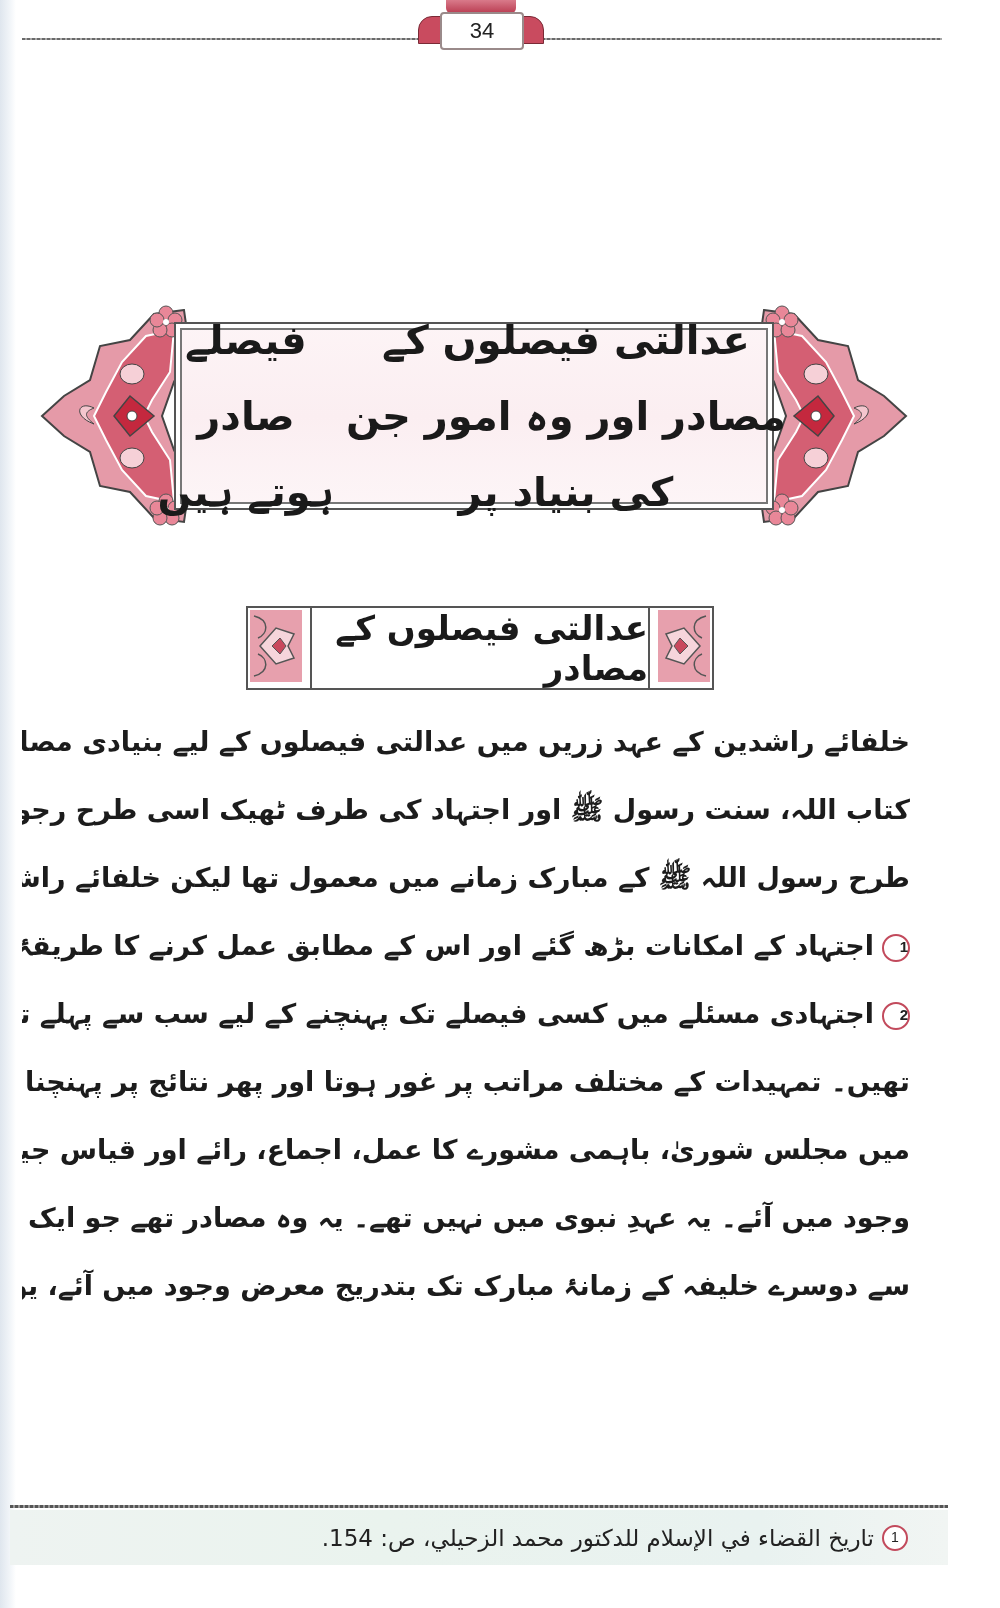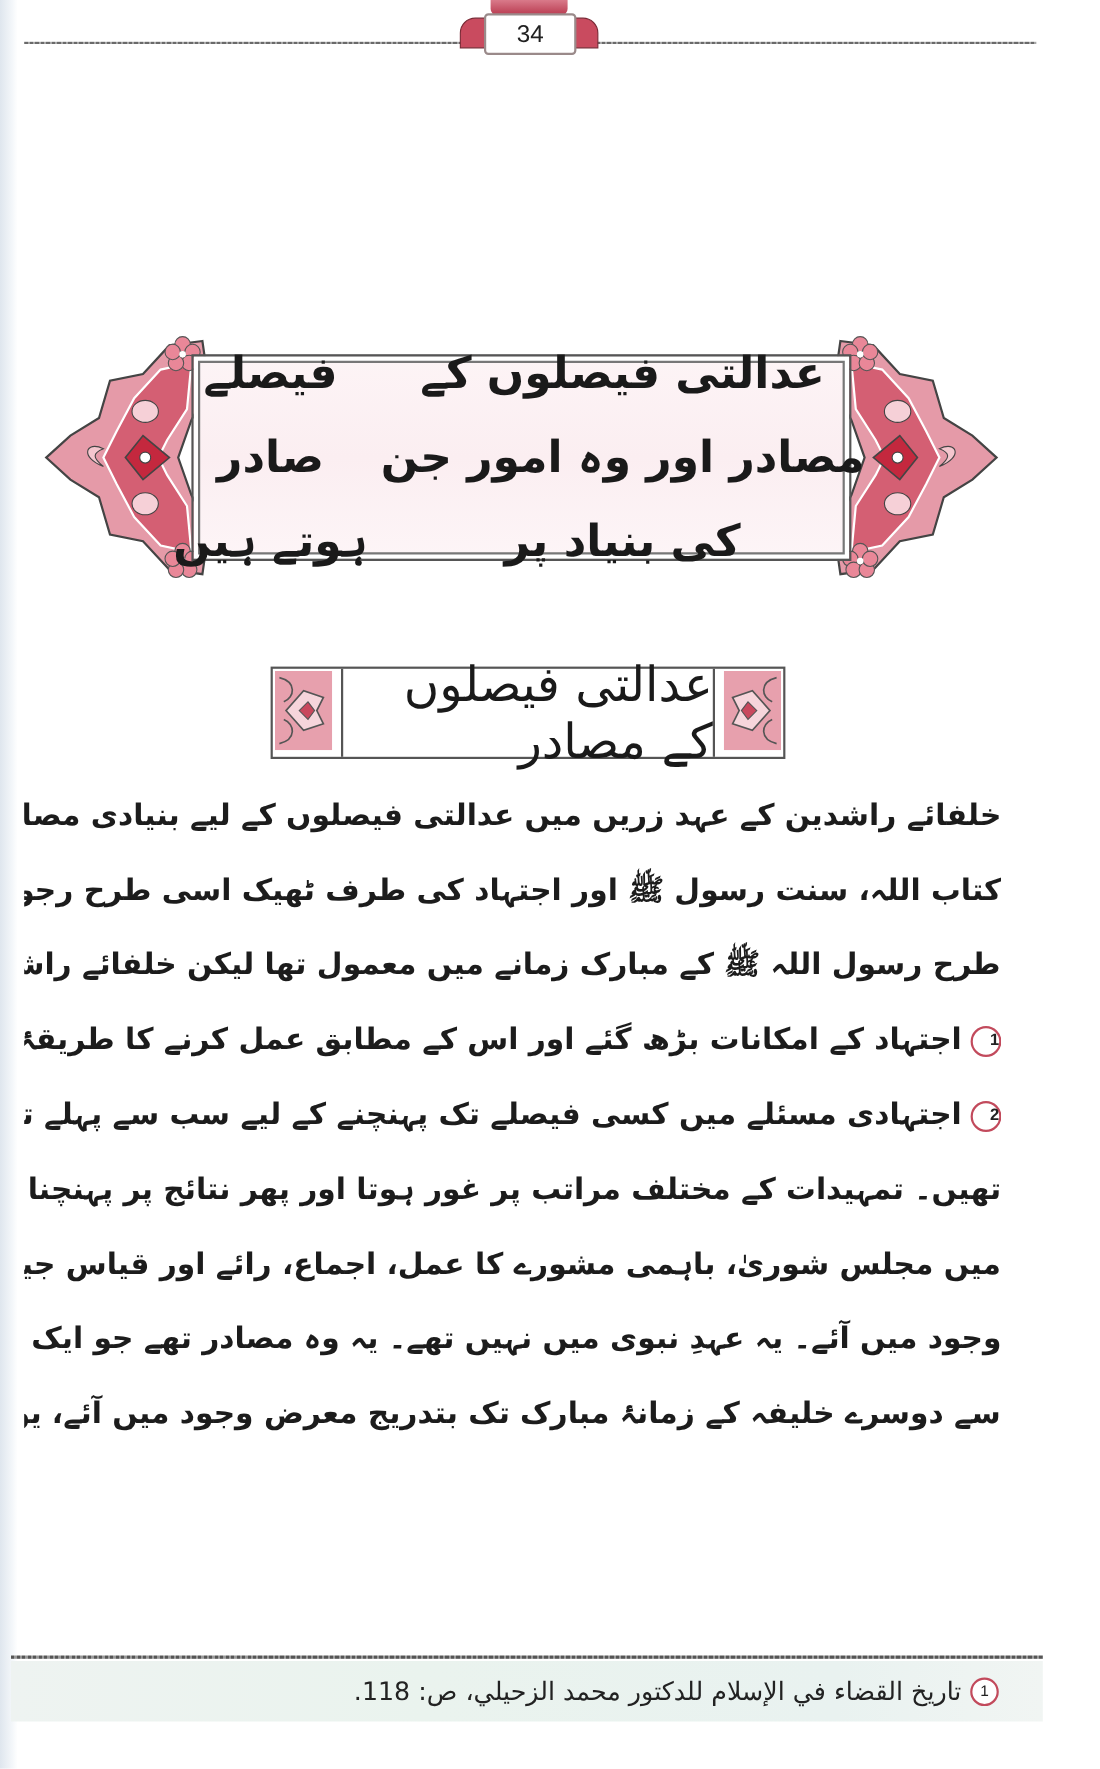--- a/index.html
+++ b/index.html
@@ -62,21 +62,21 @@
       position: absolute; left: 246px; top: 606px; width: 464px; height: 80px;
       border: 2px solid #555; background: #fff;
     }
     .sub-orn { position: absolute; top: 2px; width: 52px; height: 72px; }
     .sub-orn.l { left: 2px; }
     .sub-orn.r { right: 2px; transform: scaleX(-1); }
     .sub-title {
       position: absolute; left: 62px; right: 62px; top: 0; bottom: 0;
       border-left: 2px solid #555; border-right: 2px solid #555;
       display: flex; align-items: center; justify-content: center;
-      direction: rtl; font-weight: normal; font-size: 44px; color: #1a1a1a;
+      direction: rtl; font-weight: bold; font-size: 34px; color: #1a1a1a;
     }
     
     .body-text {
       position: absolute; left: 22px; width: 888px; top: 708px;
       direction: rtl; text-align: justify; text-align-last: right;
       font-size: 27px; font-weight: bold; color: #1c1c1c;
     }
     .line { height: 68px; line-height: 68px; white-space: nowrap; overflow: hidden; }
     .circ {
       display: inline-block; width: 24px; height: 24px; line-height: 22px;
@@ -214,14 +214,14 @@
   <div class="line">تھیں۔ تمہیدات کے مختلف مراتب پر غور ہوتا اور پھر نتائج پر پہنچنا پڑتا تھا۔ خلافت راشدہ</div>
   <div class="line">میں مجلس شوریٰ، باہمی مشورے کا عمل، اجماع، رائے اور قیاس جیسے جدید مصادر معرضِ</div>
   <div class="line">وجود میں آئے۔ یہ عہدِ نبوی میں نہیں تھے۔ یہ وہ مصادر تھے جو ایک خلیفۂ راشد کے عہد</div>
   <div class="line">سے دوسرے خلیفہ کے زمانۂ مبارک تک بتدریج معرض وجود میں آئے، یوں خلافتِ</div>
 
 </div>
 
 <div class="fn-rule"></div>
 <div class="fn-area">
   <span class="fn-num">1</span>
-  <span>تاريخ القضاء في الإسلام للدكتور محمد الزحيلي، ص: 118.</span>
+  <span>تاريخ القضاء في الإسلام للدكتور محمد الزحيلي، ص: 154.</span>
 </div>
 
 </body></html>

